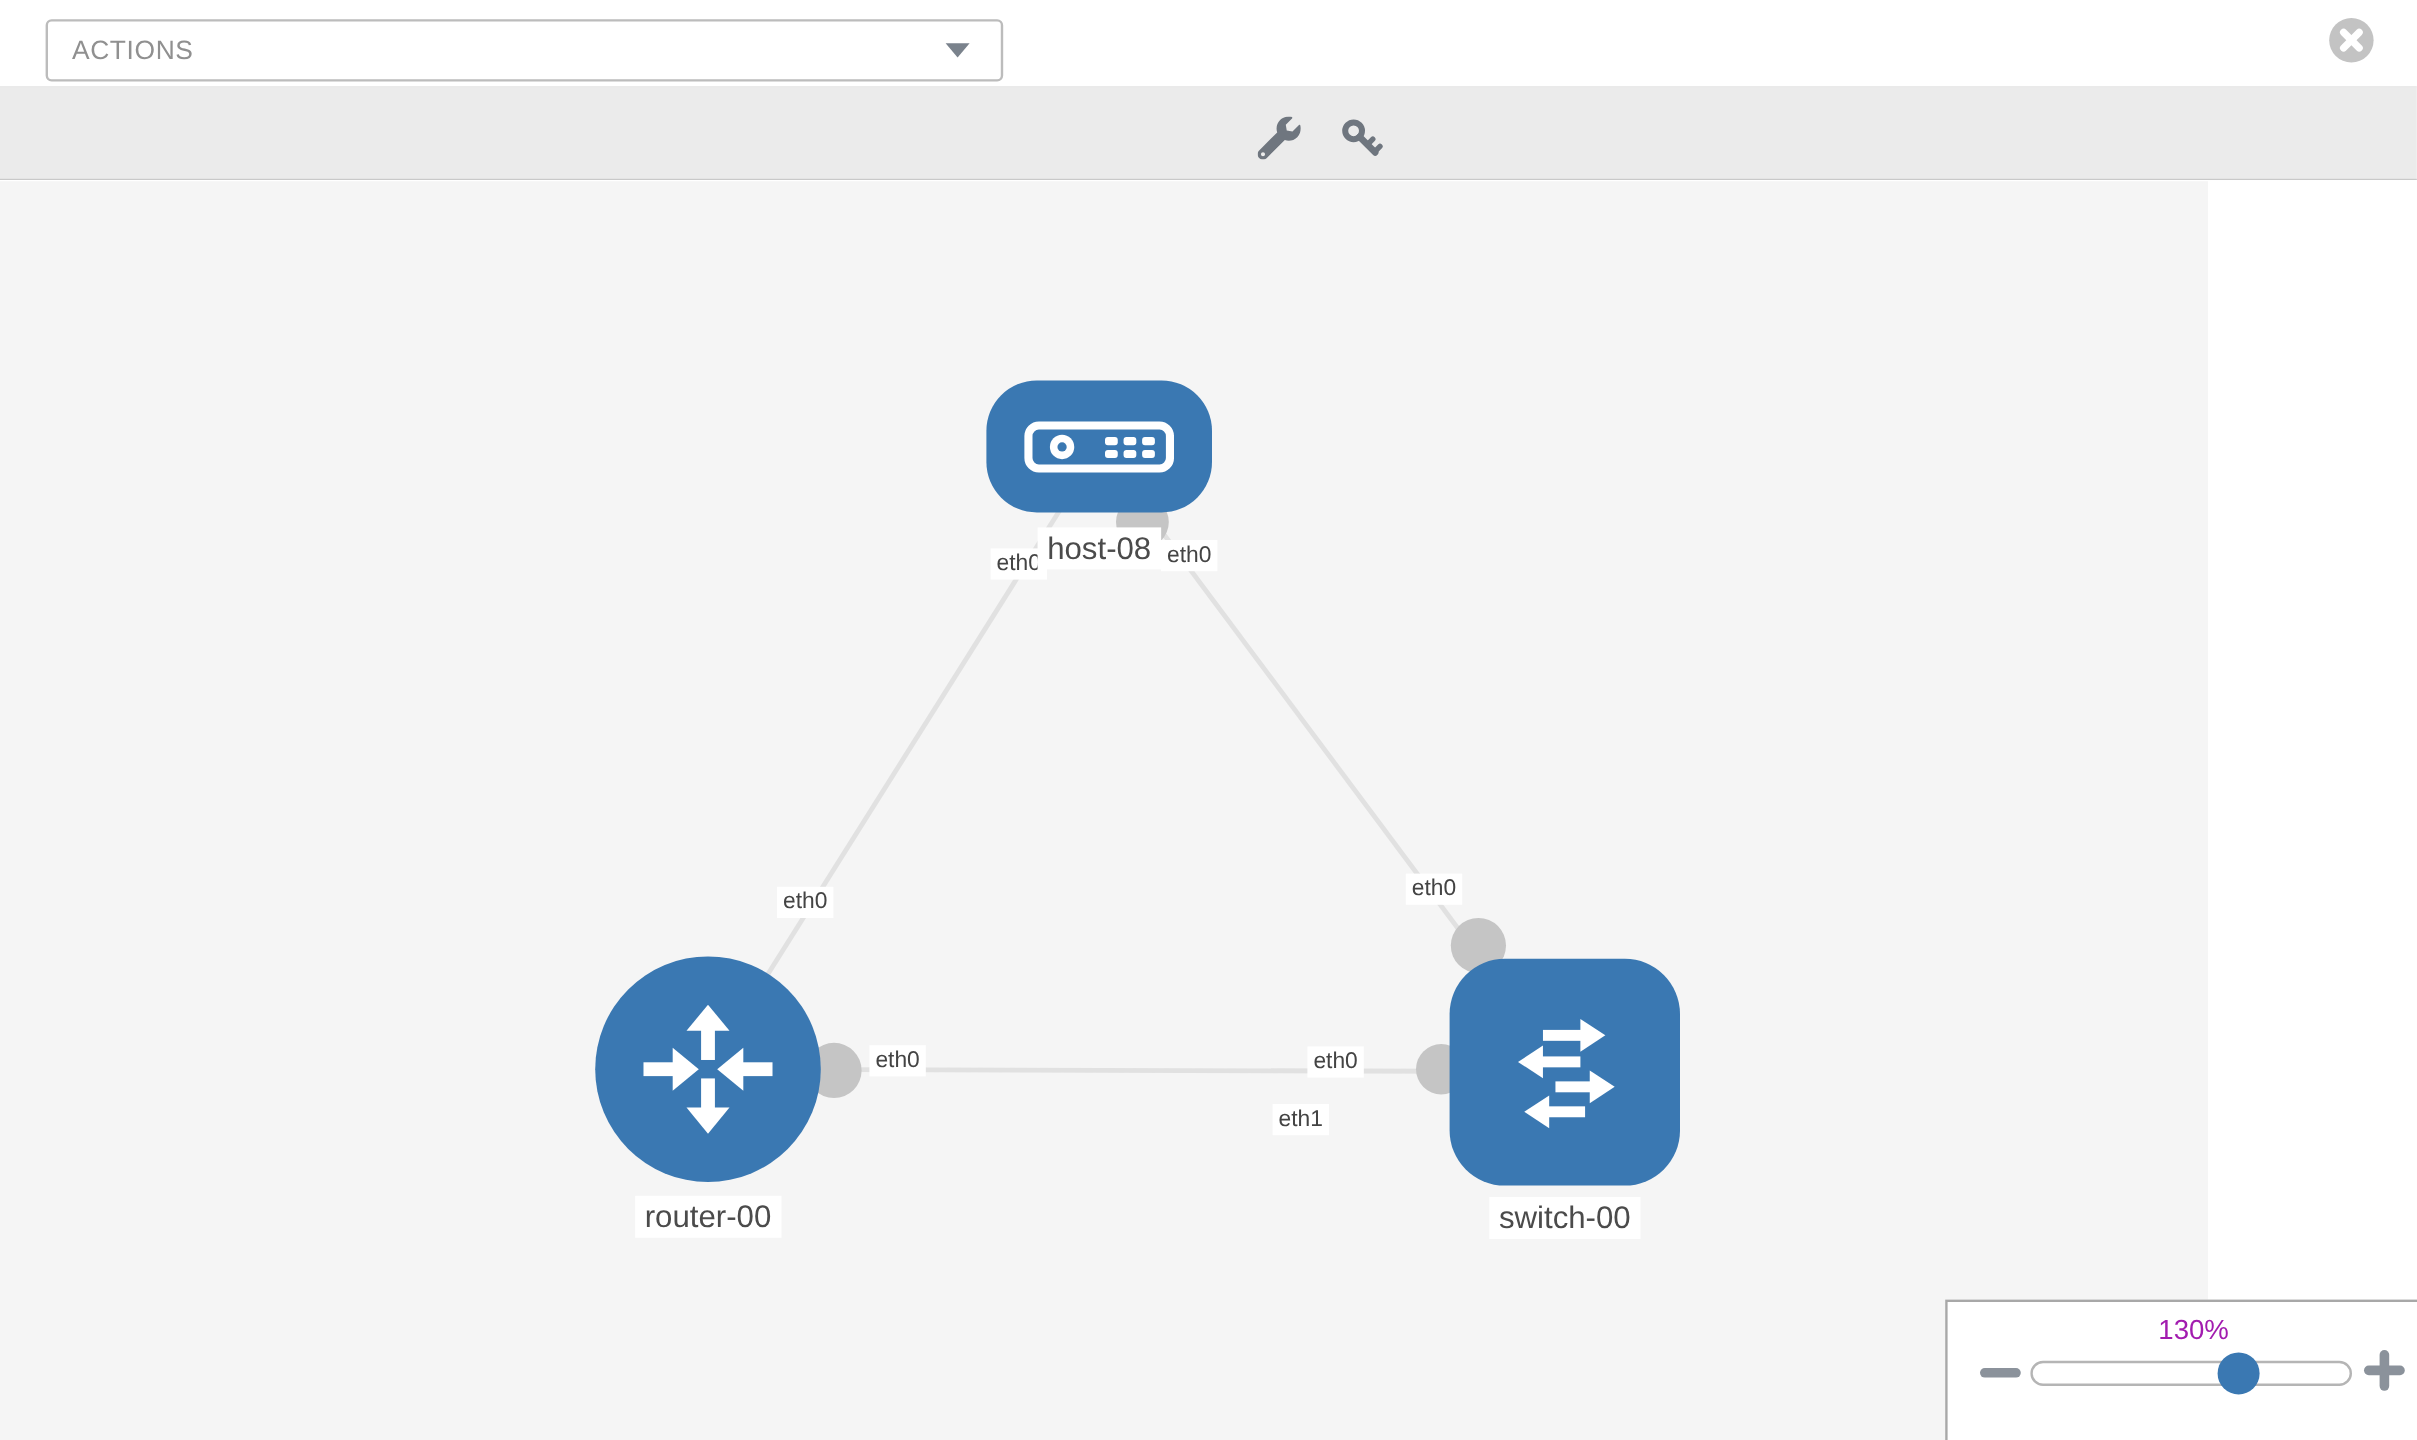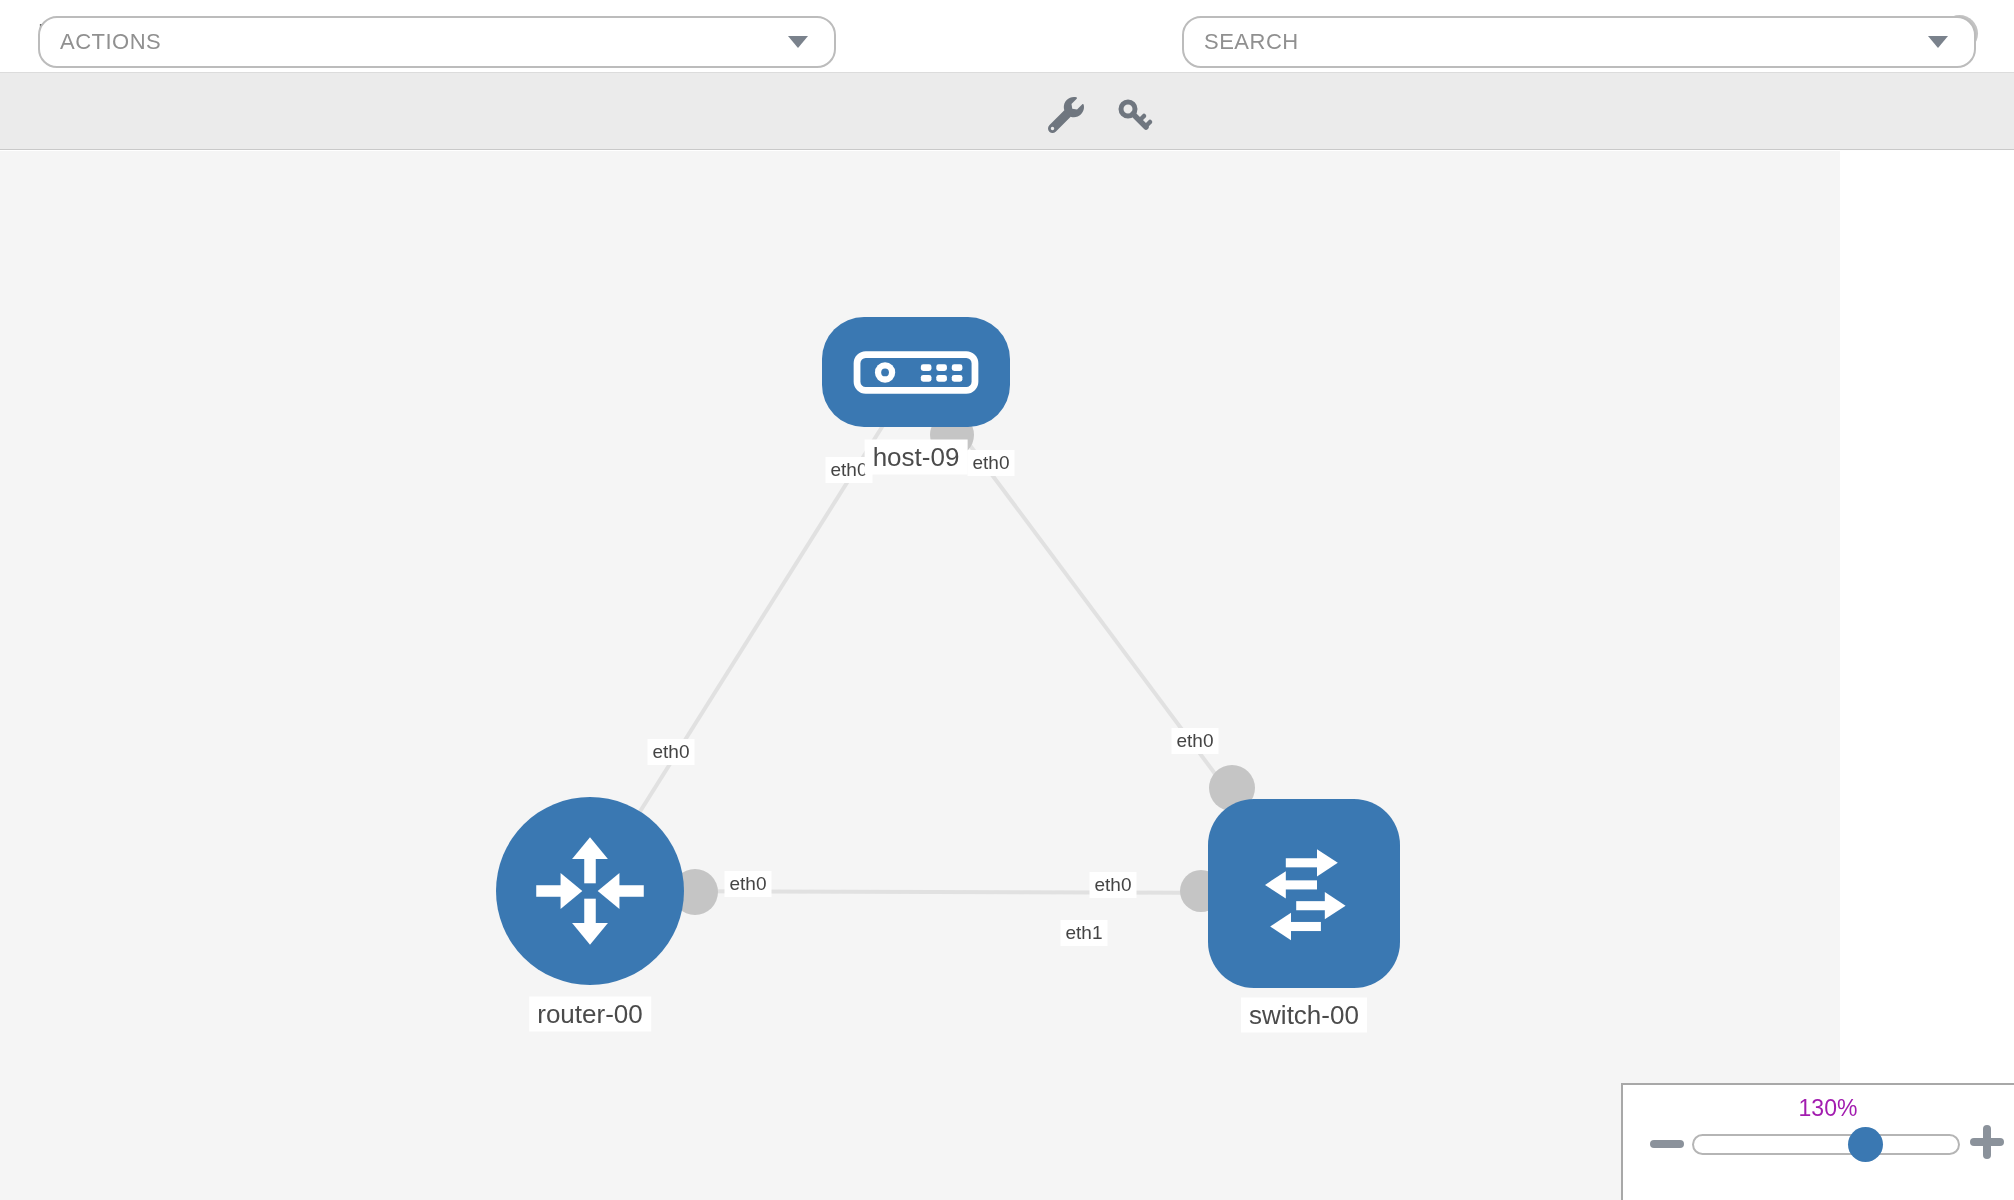--- a/index.html
+++ b/index.html
@@ -11,21 +11,21 @@
     border-bottom:1px solid #dcdcdc;}
   .title{position:absolute;left:38px;top:18px;font-size:28px;font-weight:700;color:#636363;}
   .close-btn{position:absolute;left:1941px;top:15px;width:37px;height:37px;border:none;
     background:#c3c3c3;border-radius:50%;cursor:pointer;padding:0;}
   .close-btn svg{display:block;margin:auto;}
 
   
   .toolbar{position:absolute;left:0;top:73px;width:2014px;height:77px;background:#ebebeb;
     border-bottom:1px solid #c9c9c9;box-sizing:border-box;}
   .ddl{position:absolute;top:16px;height:52px;background:#ffffff;border:2px solid #bcbcbc;
-    border-radius:19px;box-sizing:border-box;display:flex;align-items:center;cursor:pointer;}
+    border-radius:5px;box-sizing:border-box;display:flex;align-items:center;cursor:pointer;}
   .ddl .ddl-text{margin-left:20px;font-size:22px;color:#909090;letter-spacing:.5px;flex:1;}
   .ddl .caret{width:0;height:0;border-left:10px solid transparent;border-right:10px solid transparent;
     border-top:12px solid #7a828c;margin-right:26px;}
   .ddl-actions{left:38px;width:798px;}
   .ddl-search{left:1182px;width:794px;}
   .tool-btn{position:absolute;top:97px;width:38px;height:38px;background:transparent;border:none;
     padding:0;cursor:pointer;}
   .tool-wrench{left:1047px;}
   .tool-key{left:1116px;}
 
@@ -83,24 +83,20 @@
     </svg>
   </button>
   <button class="tool-btn tool-key">
     <svg width="38" height="38" viewBox="0 0 38 38">
       <circle cx="12" cy="12" r="7" fill="none" stroke="#6f767f" stroke-width="5"></circle>
       <line x1="17" y1="17" x2="30" y2="30" stroke="#6f767f" stroke-width="5.5" stroke-linecap="round"></line>
       <line x1="23.5" y1="23.5" x2="28" y2="19" stroke="#6f767f" stroke-width="4.5" stroke-linecap="round"></line>
       <line x1="29.5" y1="29.5" x2="34" y2="25" stroke="#6f767f" stroke-width="4.5" stroke-linecap="round"></line>
     </svg>
   </button>
-  <div class="ddl ddl-search">
-    <span class="ddl-text">SEARCH</span>
-    <span class="caret"></span>
-  </div>
 
   <div class="canvas">
 
     <svg class="wires" width="2014" height="1049" viewBox="0 0 2014 1049">
       <line x1="916" y1="222" x2="590" y2="740" stroke="#e1e1e1" stroke-width="4"></line>
       <line x1="916" y1="222" x2="1304" y2="742" stroke="#e1e1e1" stroke-width="4"></line>
       <line x1="590" y1="740" x2="1304" y2="742" stroke="#e1e1e1" stroke-width="4"></line>
       <circle cx="952" cy="284" r="22" fill="#c5c5c5"></circle>
       <circle cx="695" cy="741" r="23" fill="#c5c5c5"></circle>
       <circle cx="1232" cy="637" r="23" fill="#c5c5c5"></circle>
@@ -152,21 +148,21 @@
     </div>
 
     <div class="iflabel" style="left:849px;top:319px;">eth0</div>
     <div class="iflabel" style="left:991px;top:312px;">eth0</div>
     <div class="iflabel" style="left:671px;top:601px;">eth0</div>
     <div class="iflabel" style="left:1195px;top:590px;">eth0</div>
     <div class="iflabel" style="left:748px;top:733px;">eth0</div>
     <div class="iflabel" style="left:1113px;top:734px;">eth0</div>
     <div class="iflabel front" style="left:1084px;top:734px;margin-top:48px;">eth1</div>
 
-    <div class="nodelabel" style="left:916px;top:306px;">host-09</div>
+    <div class="nodelabel" style="left:916px;top:306px;">host-08</div>
     <div class="nodelabel" style="left:590px;top:863px;text-align:center;">router-00</div>
     <div class="nodelabel" style="left:1304px;top:864px;">switch-00</div>
 
     <div class="zoom-panel">
       <div class="zoom-level">130%</div>
       <button class="zoom-btn zoom-minus">
         <svg width="38" height="38" viewBox="0 0 38 38">
           <line x1="6" y1="19" x2="32" y2="19" stroke="#8b929b" stroke-width="8" stroke-linecap="round"></line>
         </svg>
       </button>

